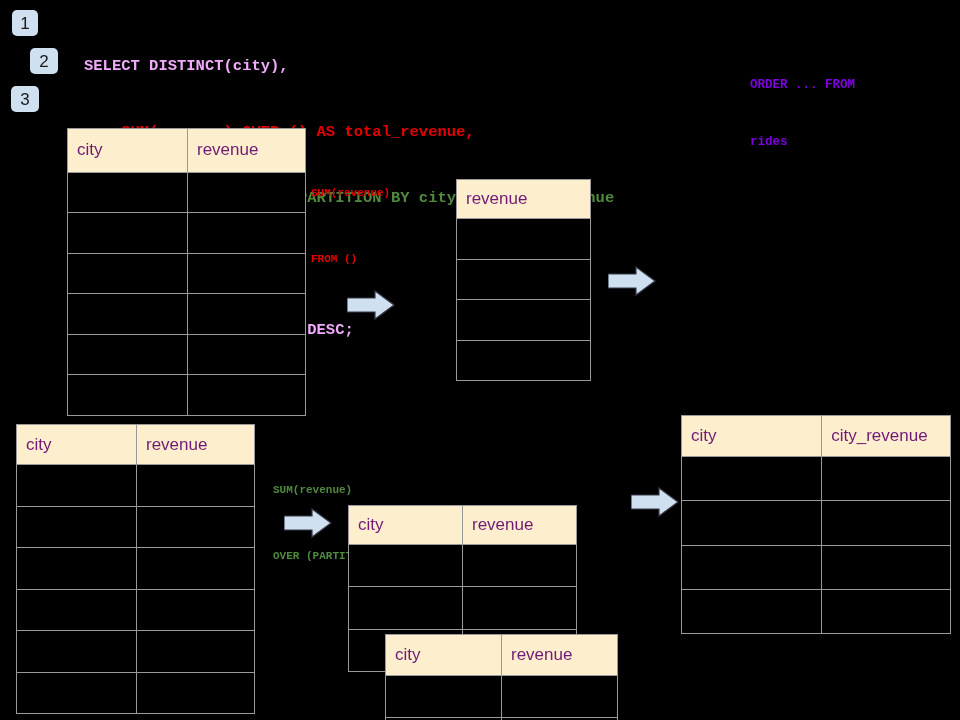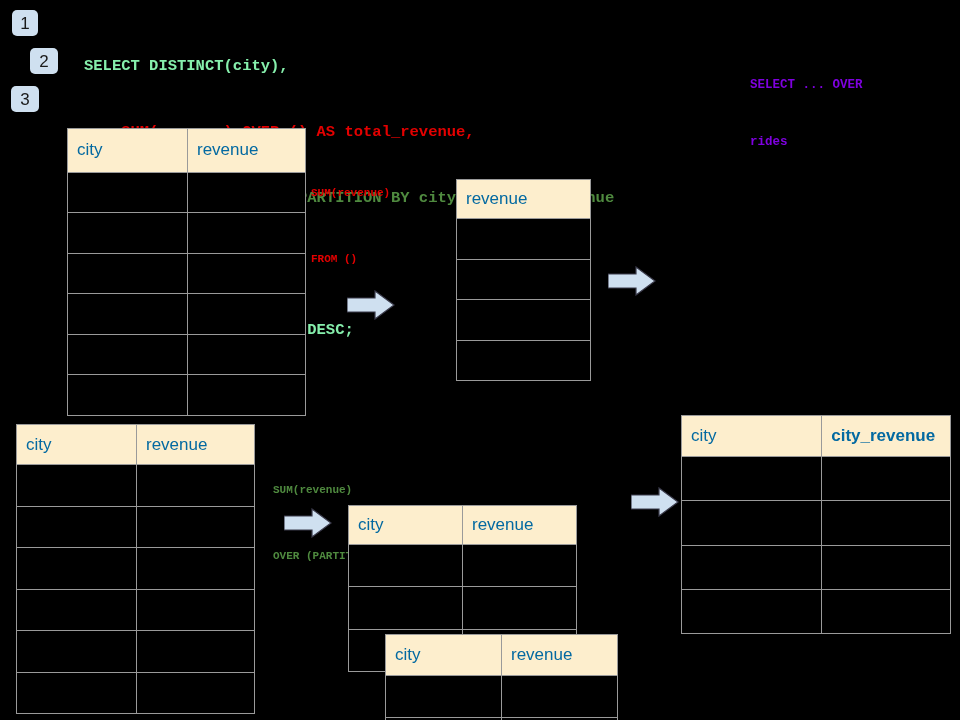--- a/index.html
+++ b/index.html
@@ -35,21 +35,21 @@
   .sql-block {
     position: absolute;
     font-family: "Liberation Mono", monospace;
     font-size: 15.5px;
     font-weight: bold;
     line-height: 22px;
     white-space: pre;
     letter-spacing: 0px;
   }
   .sql-line { white-space: pre; }
-  .c-purple { color: #86efac; }
+  .c-purple { color: #f0abfc; }
   .c-red    { color: #e40000; }
   .c-green  { color: #4f8a3f; }
 
   .side-note {
     position: absolute;
     font-family: "Liberation Mono", monospace;
     font-size: 12.5px;
     font-weight: bold;
     line-height: 19px;
     color: #7f00e0;
@@ -77,21 +77,21 @@
     box-sizing: border-box;
   }
   .tbl td {
     border: 1px solid #9a9a9a;
     padding: 0;
     background: #000000;
     box-sizing: border-box;
   }
   .tbl td.hd {
     background: #fdeecd;
-    color: #0369a1;
+    color: #701a75;
     font-family: "Liberation Sans", sans-serif;
     font-size: 17px;
     padding: 2px 9px;
     border-color: #9a9a9a;
   }
 
   
   .arrow {
     position: absolute;
   }
@@ -113,21 +113,21 @@
 
   <div class="sql-block" style="left:84px; top:11px;">
     <div class="sql-line c-purple">SELECT DISTINCT(city),</div>
     <div class="sql-line c-red">    SUM(revenue) OVER () AS total_revenue,</div>
     <div class="sql-line c-green">    SUM(revenue) OVER (PARTITION BY city) as city_revenue</div>
     <div class="sql-line c-purple">  FROM rides</div>
     <div class="sql-line c-purple">  ORDER by city_revenue DESC;</div>
   </div>
 
   <div class="side-note" style="left:750px; top:38px;">
-    <div>SELECT ... OVER</div>
+    <div>ORDER ... FROM</div>
     <div>rides</div>
   </div>
 
   <div class="annot red" style="left:311px; top:138px;">
     <div>SUM(revenue)</div>
     <div>FROM ()</div>
   </div>
 
   <div class="annot green" style="left:273px; top:435px;">
     <div>SUM(revenue)</div>
@@ -271,21 +271,21 @@
     </table>
 
   <svg class="arrow" style="left:631px; top:487px;" width="48" height="30" viewBox="0 0 48 30">
     <path d="M0,8 L28,8 L28,1 L47,15 L28,29 L28,22 L0,22 Z" fill="#cfe0f0" stroke="#3a3a4a" stroke-width="1.2"></path>
   </svg>
 
   <table class="tbl" style="left:681px; top:415px; width:270px; height:219px;">
     <tbody>
         <tr>
       <td class="hd" style="width:135px; height:41px;">city</td>
-      <td class="hd" style="width:124px; height:41px;font-weight:bold;">city_revenue</td>
+      <td class="hd" style="width:124px; height:41px;">city_revenue</td>
     </tr>
     <tr>
           <td style="height:44px;"></td>
           <td></td>
         </tr>
     <tr>
           <td style="height:44px;"></td>
           <td></td>
         </tr>
     <tr>

